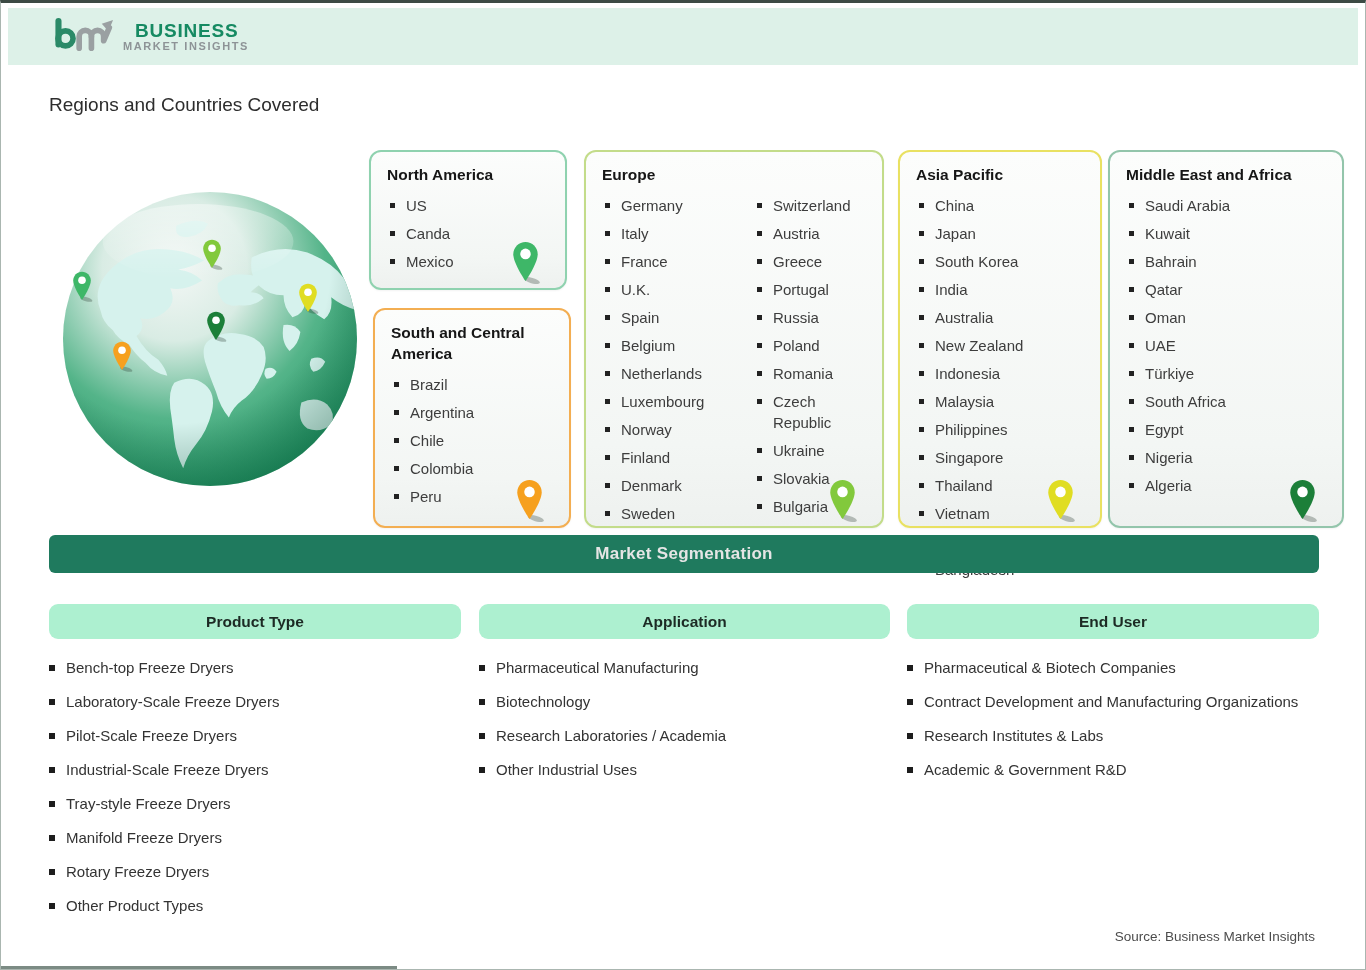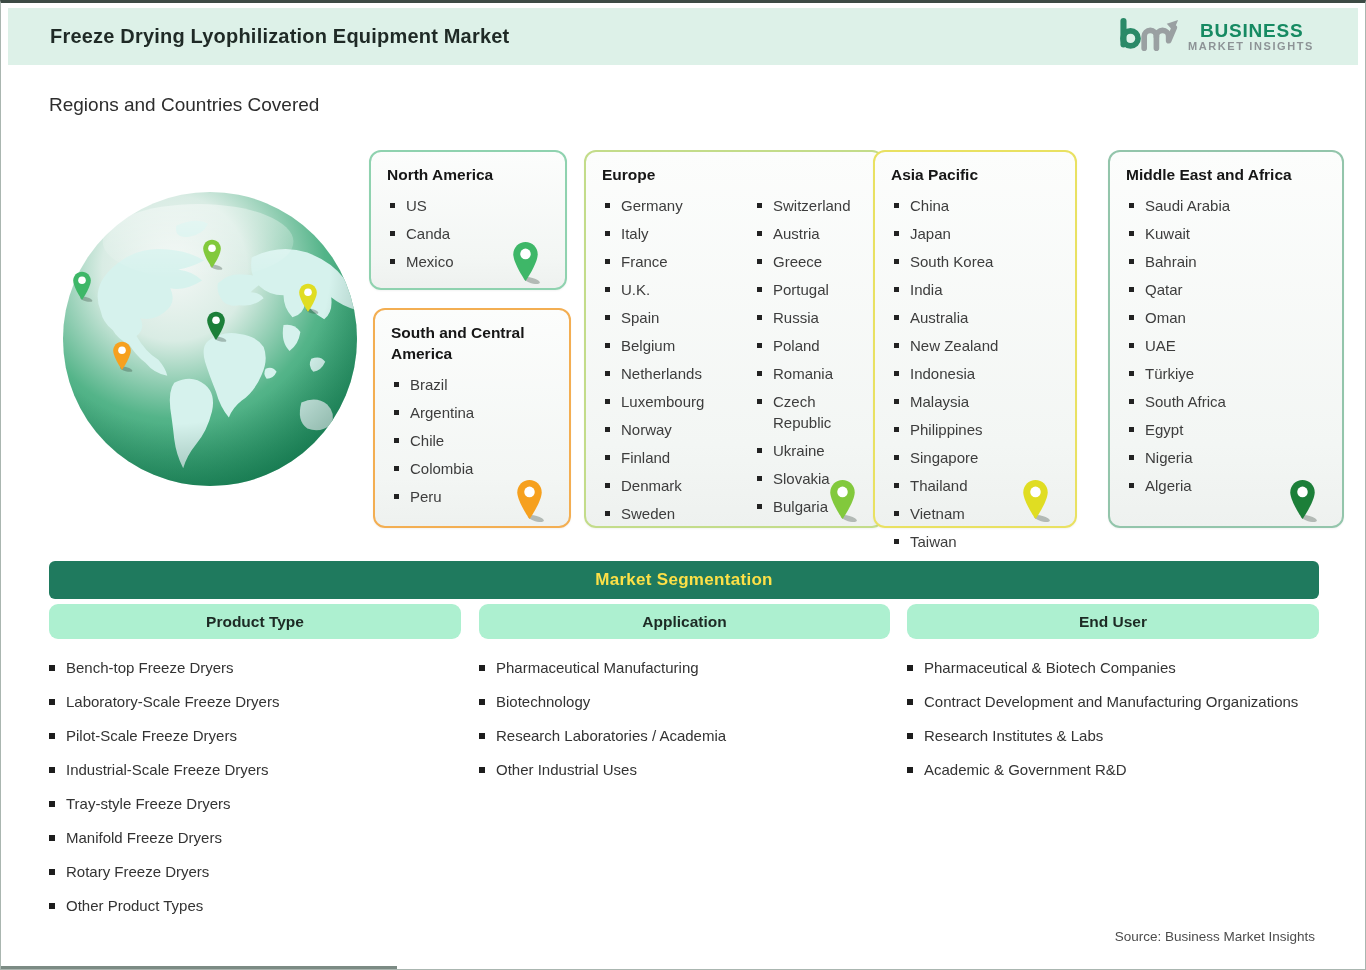--- a/index.html
+++ b/index.html
@@ -39,32 +39,32 @@
     border:2px solid #9fd3b8; border-radius:12px; padding:13px 14px 10px 16px;
     box-shadow:0 1px 2px rgba(0,0,0,0.05);
   }
   .card-title { font-size:15.5px; font-weight:bold; color:#161616; margin-bottom:9px; line-height:1.35; }
   .country-item, .seg-item { font-size:15px; color:#3d3d3d; line-height:21px; }
   .country-item { display:flex; align-items:flex-start; margin-bottom:7px; }
   .country-item .sq { flex:0 0 auto; width:5px; height:5px; background:#222; margin:8px 11px 0 3px; }
   .card-na     { left:368px; top:147px; width:198px; height:140px; }
   .card-sca    { left:372px; top:305px; width:198px; height:220px; }
   .card-eu     { left:583px; top:147px; width:300px; height:378px; }
-  .card-ap     { left:872px; top:147px; width:204px; height:378px; }
+  .card-ap     { left:897px; top:147px; width:204px; height:378px; }
   .card-mea    { left:1107px; top:147px; width:236px; height:378px; }
   .eu-cols { display:flex; }
   .eu-col1 { width:152px; flex:0 0 auto; }
   .eu-col2 { flex:1 1 auto; }
   .card-pin { position:absolute; right:24px; bottom:4px; width:31px; height:43px; }
   .card-pin svg { display:block; width:100%; height:100%; }
 
   
   .seg-banner {
-    position:absolute; left:48px; top:558px; width:1270px; height:38px;
-    background:#1f7a5e; border-radius:6px; color:#fde047; font-size:17px; font-weight:600;
+    position:absolute; left:48px; top:532px; width:1270px; height:38px;
+    background:#1f7a5e; border-radius:6px; color:#e5e5e5; font-size:17px; font-weight:600;
     display:flex; align-items:center; justify-content:center; letter-spacing:.3px;
   }
   .seg-pill {
     position:absolute; top:601px; height:35px; background:#adf0d0; border-radius:9px;
     display:flex; align-items:center; justify-content:center;
     font-size:15.5px; font-weight:bold; color:#1c2a24;
   }
   .pill-1 { left:48px;  width:412px; }
   .pill-2 { left:478px; width:411px; }
   .pill-3 { left:906px; width:412px; }
@@ -76,21 +76,20 @@
   .seg-item .sq { display:inline-block; width:6px; height:6px; background:#1d1d1d; margin-right:11px; vertical-align:2px; }
 
   .source-note { position:absolute; right:50px; top:926px; font-size:13.5px; color:#4c4c4c; }
 </style>
 </head>
 <body>
 
 <div class="page">
 
   <div class="header-band">
-    <div class="page-title">Freeze Drying Lyophilization Equipment Market</div>
     <div class="logo">
       <svg width="64" height="44" viewBox="0 0 68 44" aria-hidden="true">
         <path d="M9 5 V30" stroke="#2b8a68" stroke-width="6.5" fill="none" stroke-linecap="round"></path>
         <path d="M16.5 31.5 a8 8 0 1 0 0 -16 a8 8 0 0 0 0 16 Z" stroke="#2b8a68" stroke-width="6" fill="none"></path>
         <path d="M31 34 V21.5 a6.5 6.5 0 0 1 13 0 V34" stroke="#9aa0a2" stroke-width="6" fill="none" stroke-linecap="round"></path>
         <path d="M44 21.5 a6.5 6.5 0 0 1 13 0 L57 26 L63 12" stroke="#9aa0a2" stroke-width="6" fill="none" stroke-linecap="round" stroke-linejoin="round"></path>
         <polygon points="67,4 55,8 62,16" fill="#9aa0a2"></polygon>
       </svg>
       <div class="logo-text">
         <span class="logo-line1">BUSINESS</span>

